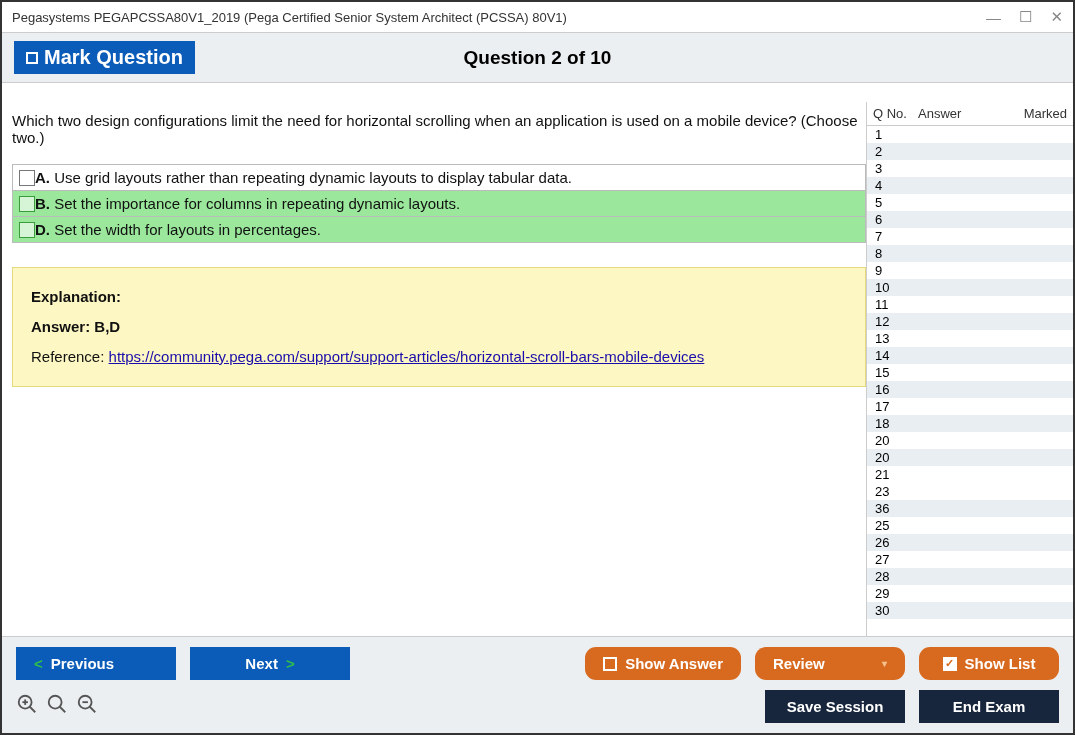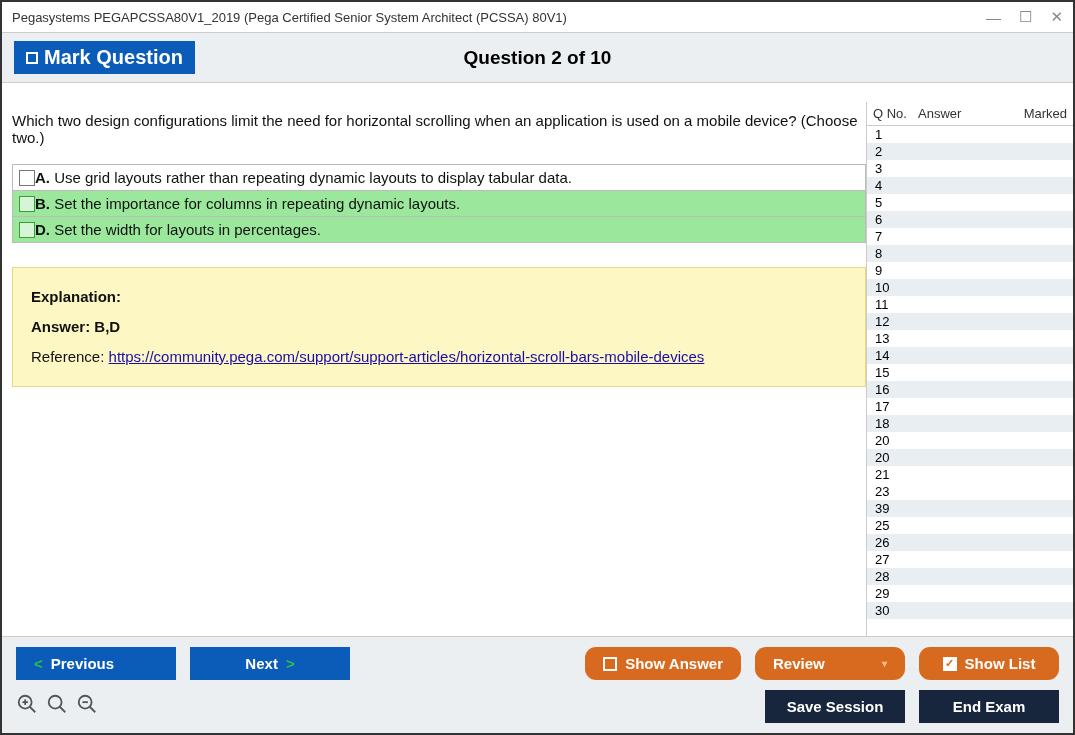--- a/index.html
+++ b/index.html
@@ -123,21 +123,21 @@
           <div class="qrow">13</div>
           <div class="qrow alt">14</div>
           <div class="qrow">15</div>
           <div class="qrow alt">16</div>
           <div class="qrow">17</div>
           <div class="qrow alt">18</div>
           <div class="qrow">20</div>
           <div class="qrow alt">20</div>
           <div class="qrow">21</div>
           <div class="qrow">23</div>
-          <div class="qrow alt">39</div>
+          <div class="qrow alt">36</div>
           <div class="qrow">25</div>
           <div class="qrow alt">26</div>
           <div class="qrow">27</div>
           <div class="qrow alt">28</div>
           <div class="qrow">29</div>
           <div class="qrow alt">30</div>
         </div>
     </div>
   </div>
 

